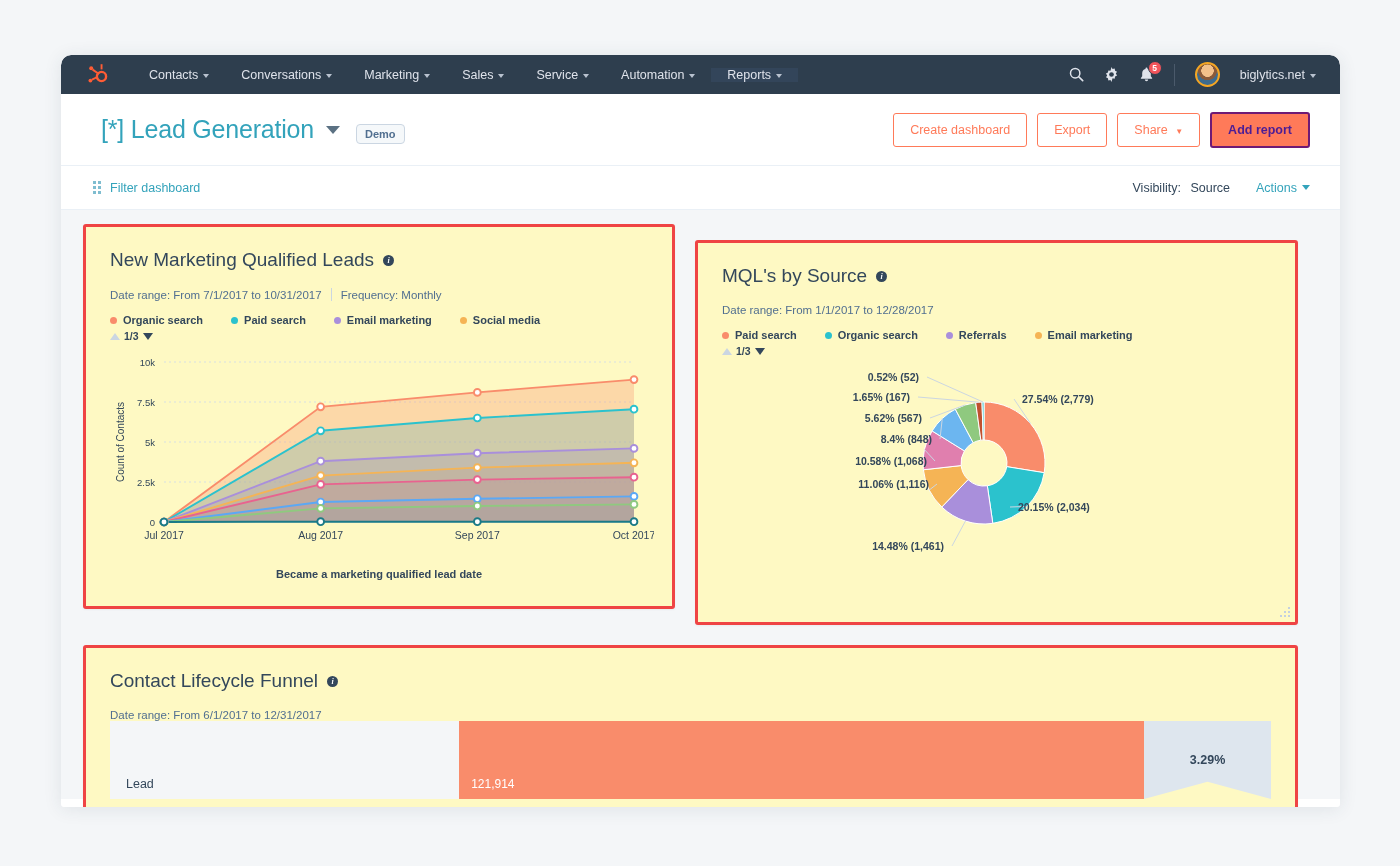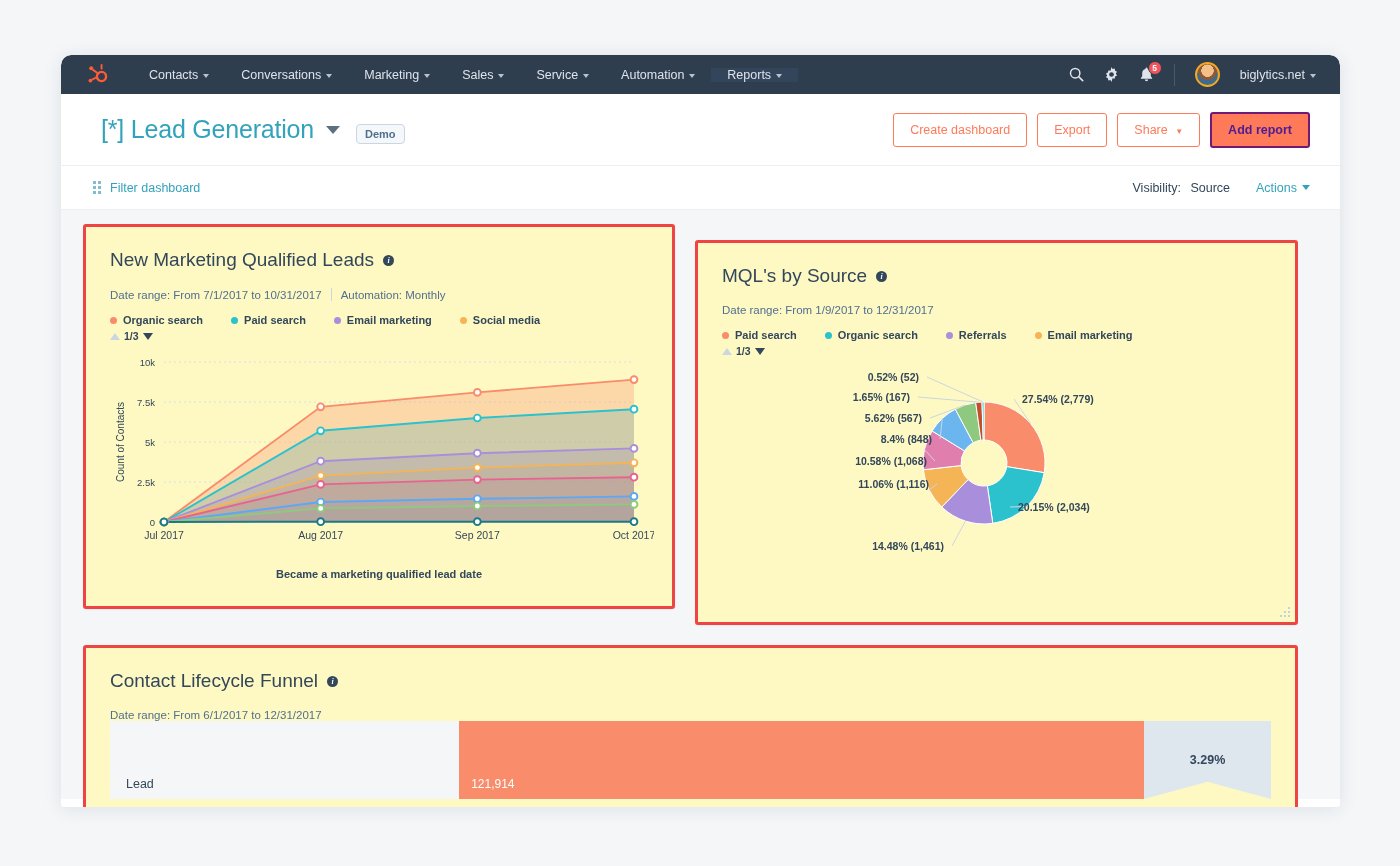--- a/index.html
+++ b/index.html
@@ -286,21 +286,21 @@
       <div class="row">
 
         <div class="card card-a">
           <div class="card-title">
             <span>New Marketing Qualified Leads</span>
             <span class="info-icon">i</span>
           </div>
           <div class="daterange">
             <span>Date range: From 7/1/2017 to 10/31/2017</span>
             <span class="dr-sep"></span>
-            <span>Automation: Monthly</span>
+            <span>Frequency: Monthly</span>
           </div>
 
           <div class="legend">
             <span class="legend-item">
               <span class="legend-dot" style="background:#f98c6b"></span>
               <span class="legend-label">Organic search</span>
             </span>
             <span class="legend-item">
               <span class="legend-dot" style="background:#2bc2cd"></span>
               <span class="legend-label">Paid search</span>
@@ -389,21 +389,21 @@
             <div class="axis-title-x">Became a marketing qualified lead date</div>
           </div>
         </div>
 
         <div class="card card-b">
           <div class="card-title">
             <span>MQL's by Source</span>
             <span class="info-icon">i</span>
           </div>
           <div class="daterange">
-            <span>Date range: From 1/9/2017 to 12/31/2017</span>
+            <span>Date range: From 1/1/2017 to 12/28/2017</span>
           </div>
 
           <div class="legend">
             <span class="legend-item">
               <span class="legend-dot" style="background:#f98c6b"></span>
               <span class="legend-label">Paid search</span>
             </span>
             <span class="legend-item">
               <span class="legend-dot" style="background:#2bc2cd"></span>
               <span class="legend-label">Organic search</span>

